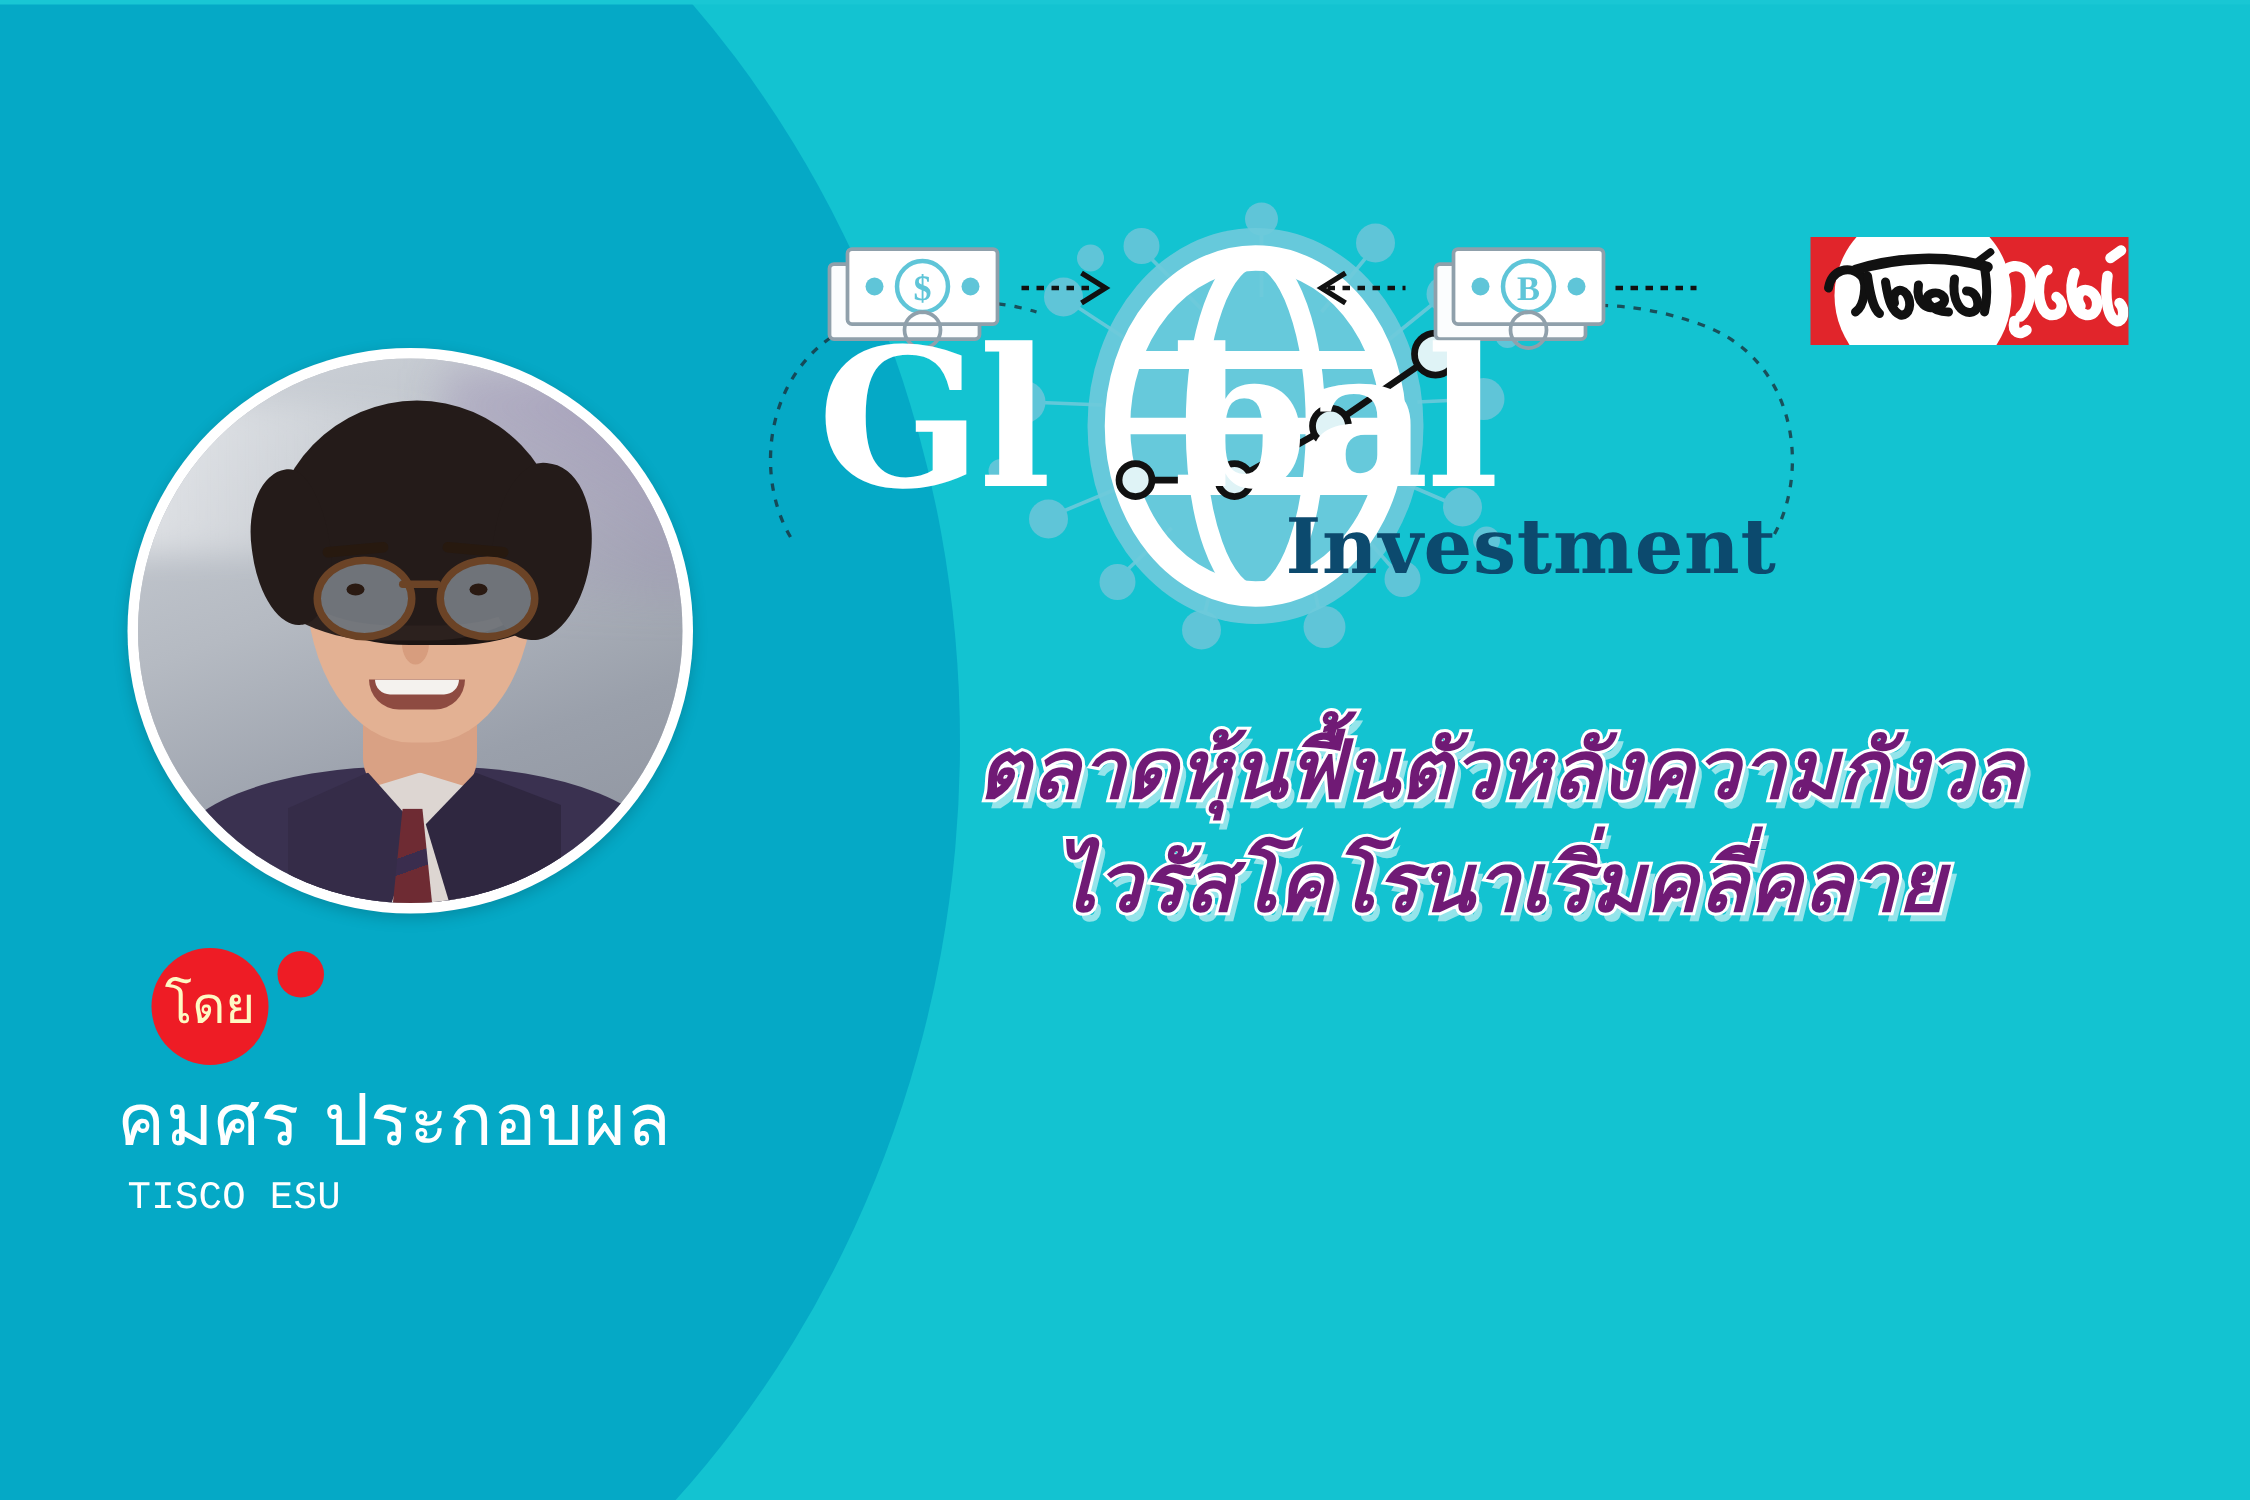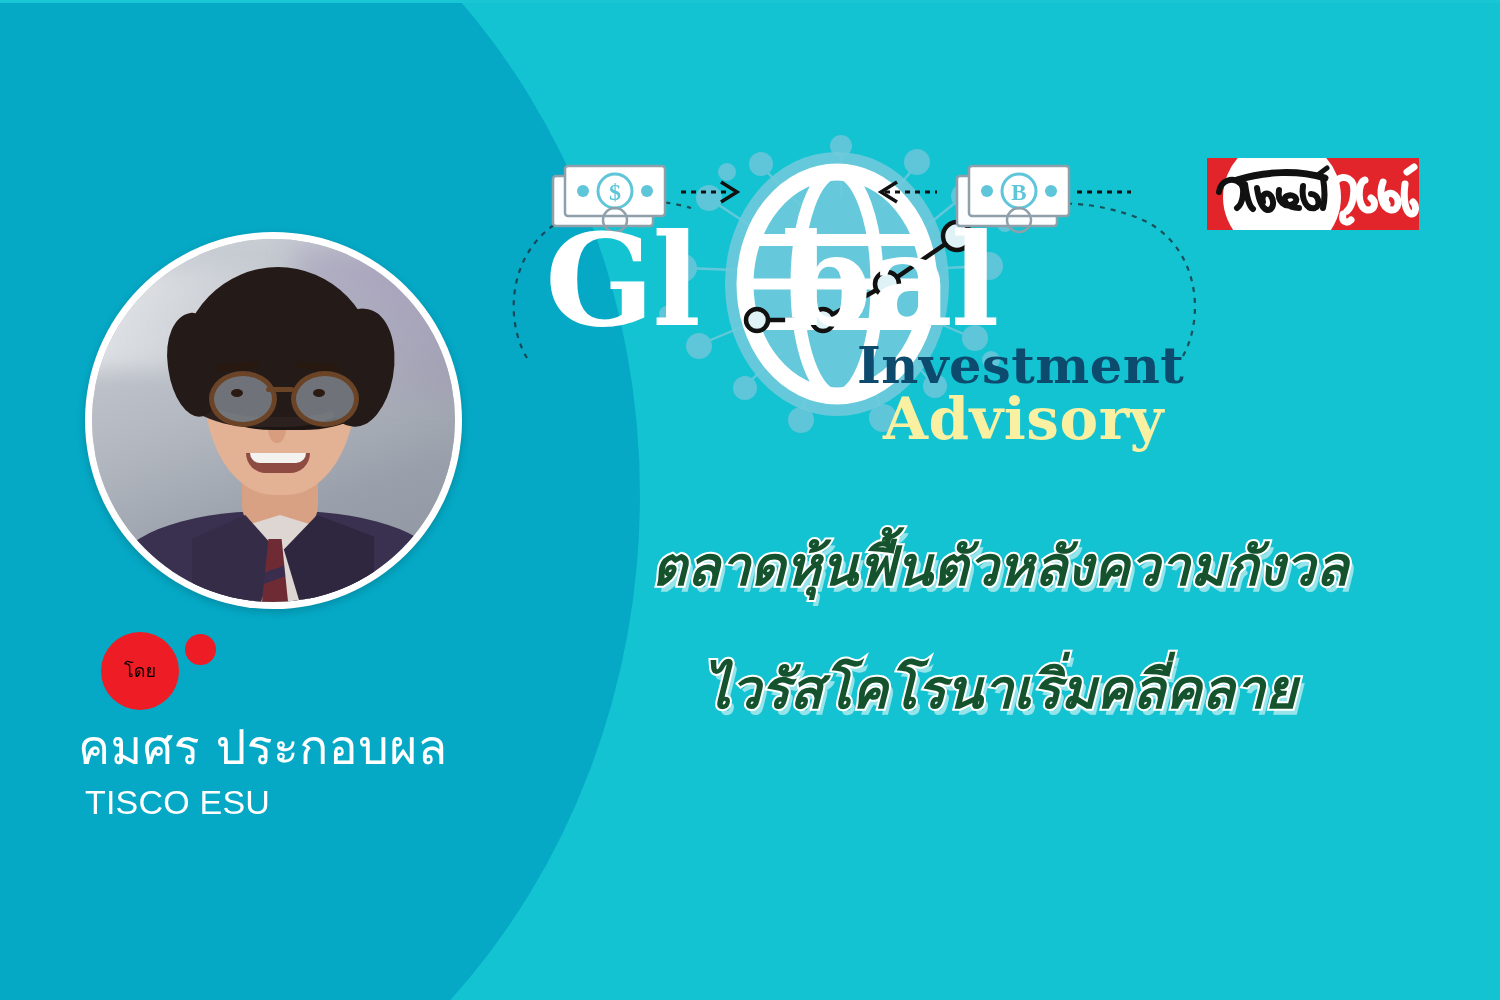--- a/index.html
+++ b/index.html
@@ -143,39 +143,39 @@
     position:absolute;left:168px;top:300px;width:30px;height:82px;
     background:linear-gradient(160deg,#6e2b33 0 38%,#3a2d4e 38% 50%,#6e2b33 50% 88%,#3a2d4e 88% 100%);
     clip-path:polygon(28% 0,72% 0,100% 100%,0 100%);
   }
 
   
   .by-circle{
     position:absolute;left:101px;top:632px;width:78px;height:78px;
     border-radius:50%;background:#EE1C25;
     display:flex;align-items:center;justify-content:center;
-    color:#000000;font-size:18px;line-height:1;
+    color:#fef9c3;font-size:34px;line-height:1;
     font-family:"DejaVu Sans","Liberation Sans",sans-serif;
   }
   .by-dot{
     position:absolute;left:185px;top:634px;width:31px;height:31px;
     border-radius:50%;background:#EE1C25;
   }
 
   
   .speaker-name{
     position:absolute;left:78px;top:722px;
     color:#ffffff;font-size:48px;line-height:1.06;
     font-family:"DejaVu Sans","Liberation Sans",sans-serif;
     white-space:nowrap;letter-spacing:.5px;text-align:right;
   }
   .speaker-org{
     position:absolute;left:85px;top:784px;
-    color:#ffffff;font-size:34px;line-height:1.1;
-    font-family:Liberation Sans, sans-serif;
+    color:#ffffff;font-size:26px;line-height:1.1;
+    font-family:Liberation Mono, monospace;
     white-space:nowrap;letter-spacing:.2px;
   }
 
   
   .logo-pt{
     position:absolute;left:1207px;top:158px;width:212px;height:72px;
     background:#E1252B;overflow:hidden;
   }
   .logo-pt .white-blob{
     position:absolute;left:16px;top:-20px;width:118px;height:118px;
@@ -206,29 +206,28 @@
     font-weight:700;font-size:58px;line-height:1;
     color:#FAF0A1;letter-spacing:.5px;
   }
 
   
   .headline{
     position:absolute;left:500px;top:482px;width:1000px;
     text-align:center;
   }
   .hl{
-    font-family:Liberation Serif, serif;
+    font-family:Liberation Mono, monospace;
     font-style:italic;font-weight:700;
-    color:#14532d;
+    color:#701a75;
     font-size:54px;line-height:1.38;
     white-space:nowrap;
     -webkit-text-stroke:4px #ffffff;
     paint-order:stroke fill;
     text-shadow:4px 6px 0 rgba(255,255,255,.55);
-    margin-top:48px;
   }
   .hl.l1{font-size:54px;}
   .hl.l2{font-size:54px;}
   .hl.l3{font-size:55px;}
 </style>
 </head>
 <body>
 
 <div id="stage">
 
@@ -393,21 +392,20 @@
       </g>
       <g>
         <line x1="572" y1="64" x2="626" y2="64" stroke="#111" stroke-width="3" stroke-dasharray="5 5"></line>
       </g>
     </svg>
 
     <div class="word-global">
       <span>Gl</span><span class="hidden-o">o</span><span>bal</span>
     </div>
     <div class="word-inv">Investment</div>
-    <div class="word-adv">Advisory</div>
   </div>
 
   <div class="headline">
     <div class="hl l1">ตลาดหุ้นฟื้นตัวหลังความกังวล</div>
     <div class="hl l2">ไวรัสโคโรนาเริ่มคลี่คลาย</div>
   </div>
 
 </div>
 
 </body></html>

